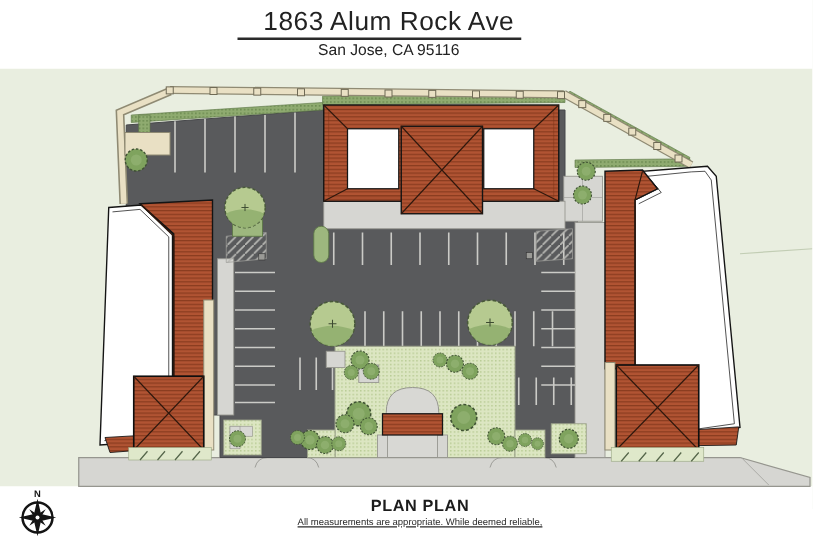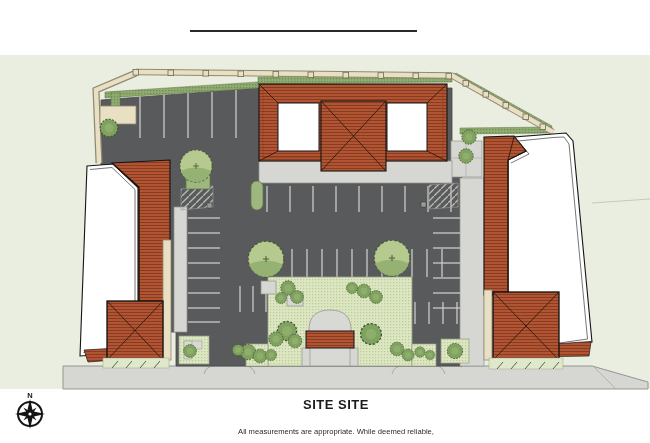--- a/index.html
+++ b/index.html
@@ -4,21 +4,21 @@
 <style>
   html,body{margin:0;padding:0;background:#fff;}
   .page{position:relative;width:650px;height:443px;background:#ffffff;overflow:hidden;
         font-family:"Liberation Sans",sans-serif;color:#1c1c1c;}
   .abs{position:absolute;}
   .title{top:6px;left:311px;transform:translateX(-50%);font-size:21px;letter-spacing:.4px;color:#222;white-space:nowrap;}
   .title-underline{top:30px;left:190px;width:227px;height:2px;background:#2a2a2a;}
   .subtitle{top:33px;left:311px;transform:translateX(-50%);font-size:12.5px;color:#222;white-space:nowrap;}
   .plan-label{top:397px;left:336px;transform:translateX(-50%);font-size:13px;font-weight:bold;letter-spacing:.5px;white-space:nowrap;}
   .disclaimer{left:336px;transform:translateX(-50%);font-size:7.6px;color:#2b2b2b;white-space:nowrap;}
-  .d1{top:427px;} .d2{top:424px;}
+  .d1{top:413px;text-decoration:underline;} .d2{top:424px;}
   svg{position:absolute;inset:0;}
   .flatroof{fill:#ffffff;}
   .inner-line{fill:none;stroke:#1a1a1a;stroke-width:.6;}
   .outline{stroke:#141414;stroke-width:1.1;}
   .walk{fill:#d6d6d2;stroke:#96968f;stroke-width:.7;}
   .stripe{stroke:#cbcbc7;stroke-width:1.3;}
   .ridge{stroke:#2f180d;stroke-width:.9;}
   .beige{fill:#e9e0c4;stroke:#8f8a73;stroke-width:.8;}
 </style>
 </head>
@@ -277,18 +277,20 @@
 
     <g transform="translate(30,414)">
       <circle r="12" fill="#ffffff" stroke="#141414" stroke-width="2"></circle>
       <path d="M0,-15 L2.8,-2.8 L15,0 L2.8,2.8 L0,15 L-2.8,2.8 L-15,0 L-2.8,-2.8 Z" fill="#141414"></path>
       <path d="M0,-15 L2.8,-2.8 L15,0 L2.8,2.8 L0,15 L-2.8,2.8 L-15,0 L-2.8,-2.8 Z" fill="#141414" transform="rotate(45) scale(0.62)"></path>
       <circle r="1.6" fill="#ffffff"></circle>
       <text y="-16.5" text-anchor="middle" font-size="7.5" font-weight="bold" fill="#141414" font-family="Liberation Sans, sans-serif">N</text>
     </g>
   </svg>
 
+  <div class="abs title">1863 Alum Rock Ave</div>
   <div class="abs title-underline"></div>
-
-  <div class="abs plan-label">SITE SITE</div>
+  <div class="abs subtitle">San Jose, CA 95116</div>
+
+  <div class="abs plan-label">PLAN PLAN</div>
   <div class="abs disclaimer d1">All measurements are appropriate. While deemed reliable,</div>
 
 </div>
 
 </body></html>

